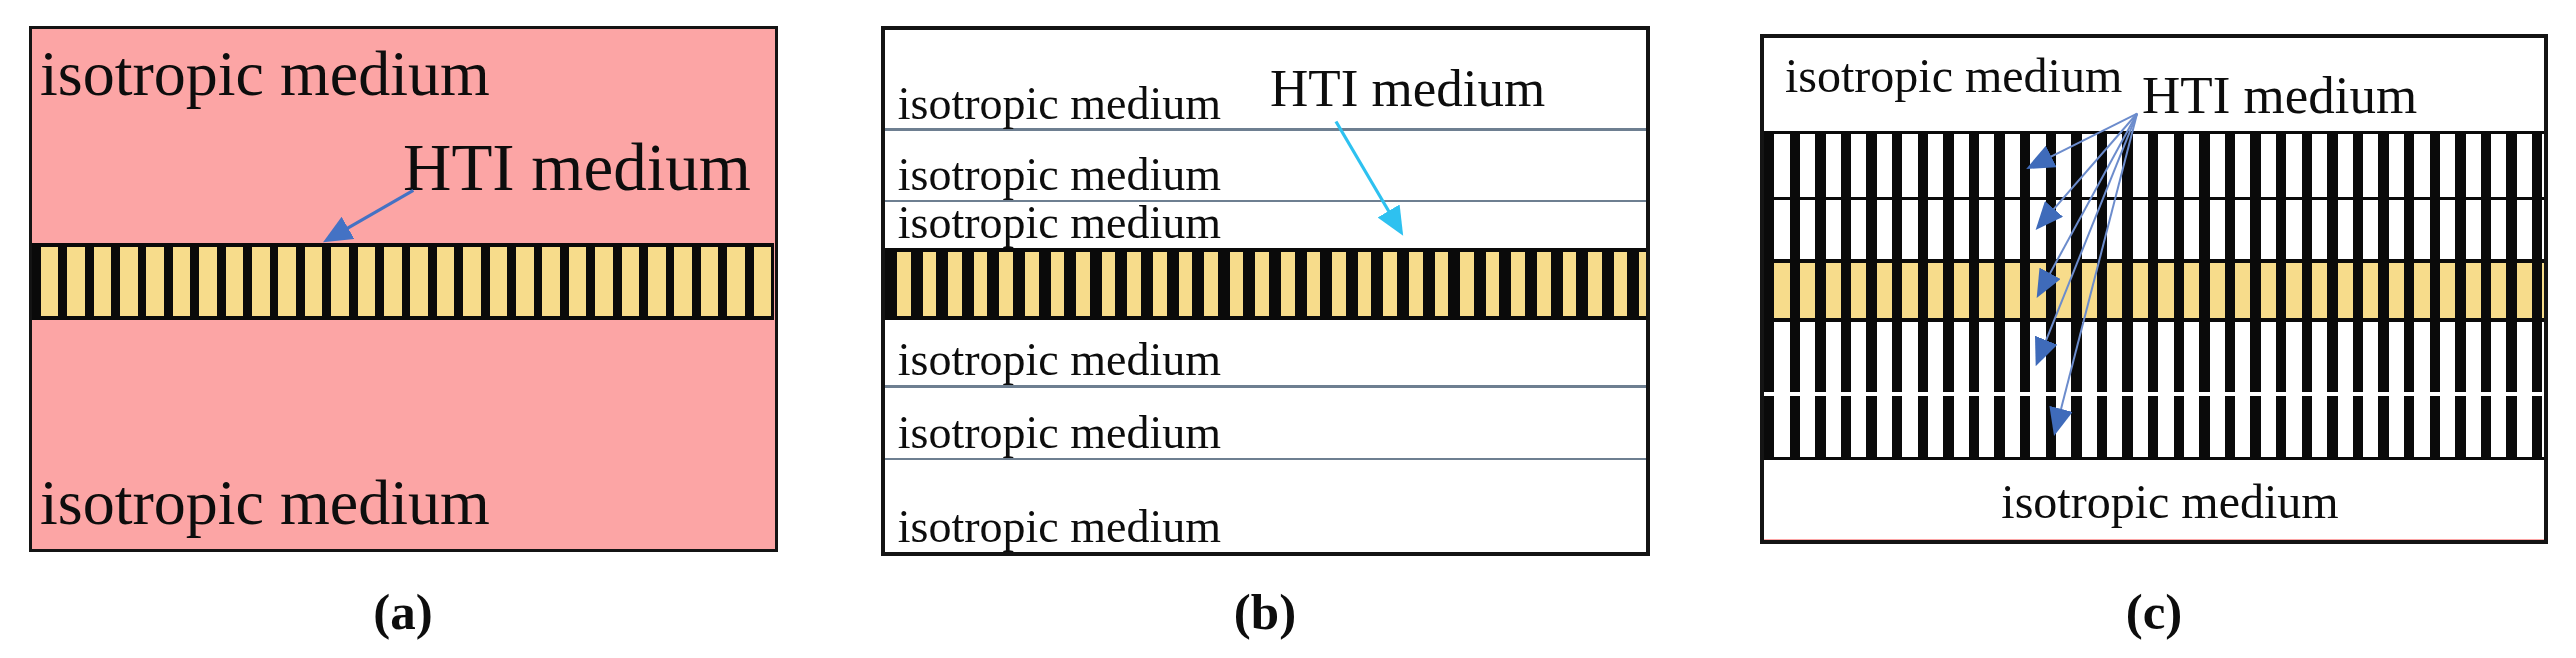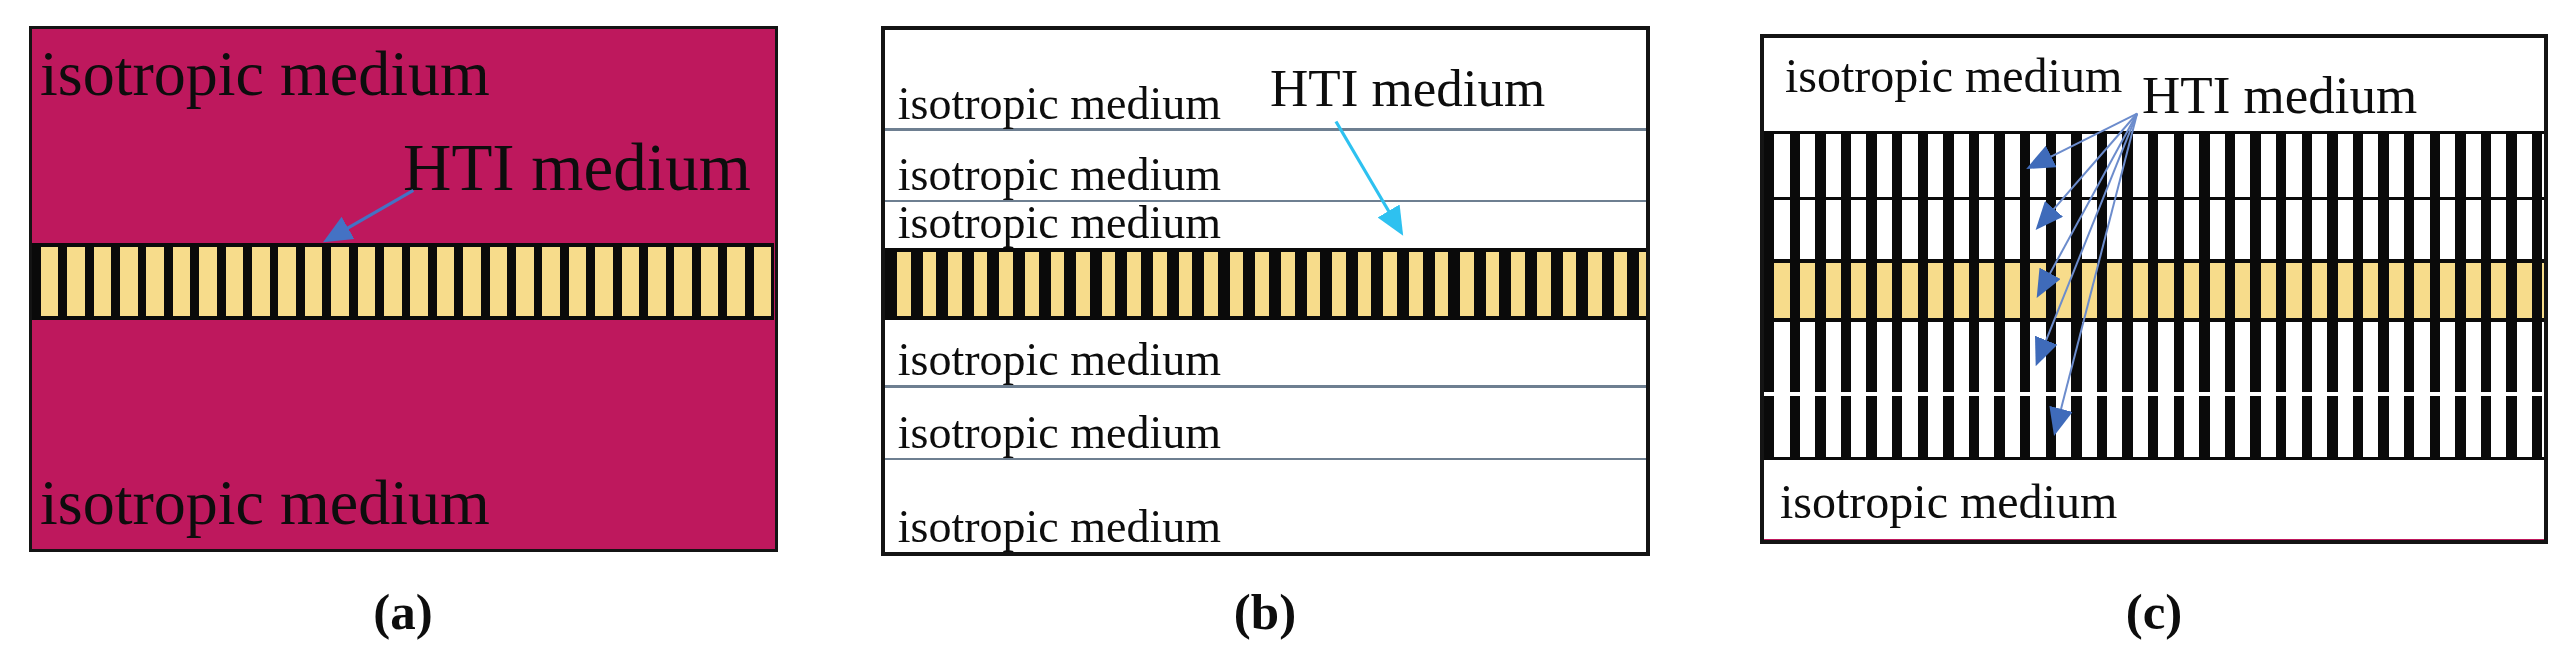--- a/index.html
+++ b/index.html
@@ -1,19 +1,19 @@
 <!DOCTYPE html>
 <html style="font-size:12.8px"><head>
 <meta charset="utf-8">
 <style>
   html,body{margin:0;padding:0;background:#ffffff;}
   body{width:2576px;height:658px;position:relative;font-family:"Liberation Serif","DejaVu Serif",serif;color:#0d0d0d;}
   .canvas{position:absolute;inset:0;width:2576px;height:658px;}
 
-  .box{position:absolute;background:#be185d;border:3.2px solid #141414;box-sizing:border-box;}
+  .box{position:absolute;background:#fca5a5;border:3.2px solid #141414;box-sizing:border-box;text-align:center;}
   .label{position:absolute;white-space:nowrap;line-height:1;color:#0d0d0d;}
 
   
   .box-a{left:29px;top:26.4px;width:749px;height:526px;}
   .a-top-label{left:8px;top:12.8px;font-size:64px;}
   .a-bottom-label{left:8px;top:442px;font-size:64px;}
   .a-hti-label{left:403px;top:134px;font-size:67px;}
   .band-a{position:absolute;left:0px;top:214px;width:742px;height:77px;box-sizing:border-box;
           border-top:4px solid #0a0a0a;border-bottom:4px solid #0a0a0a;
           background:repeating-linear-gradient(90deg,#0a0a0a 0 8.8px,#F7DC8B 8.8px 26.4px);}

